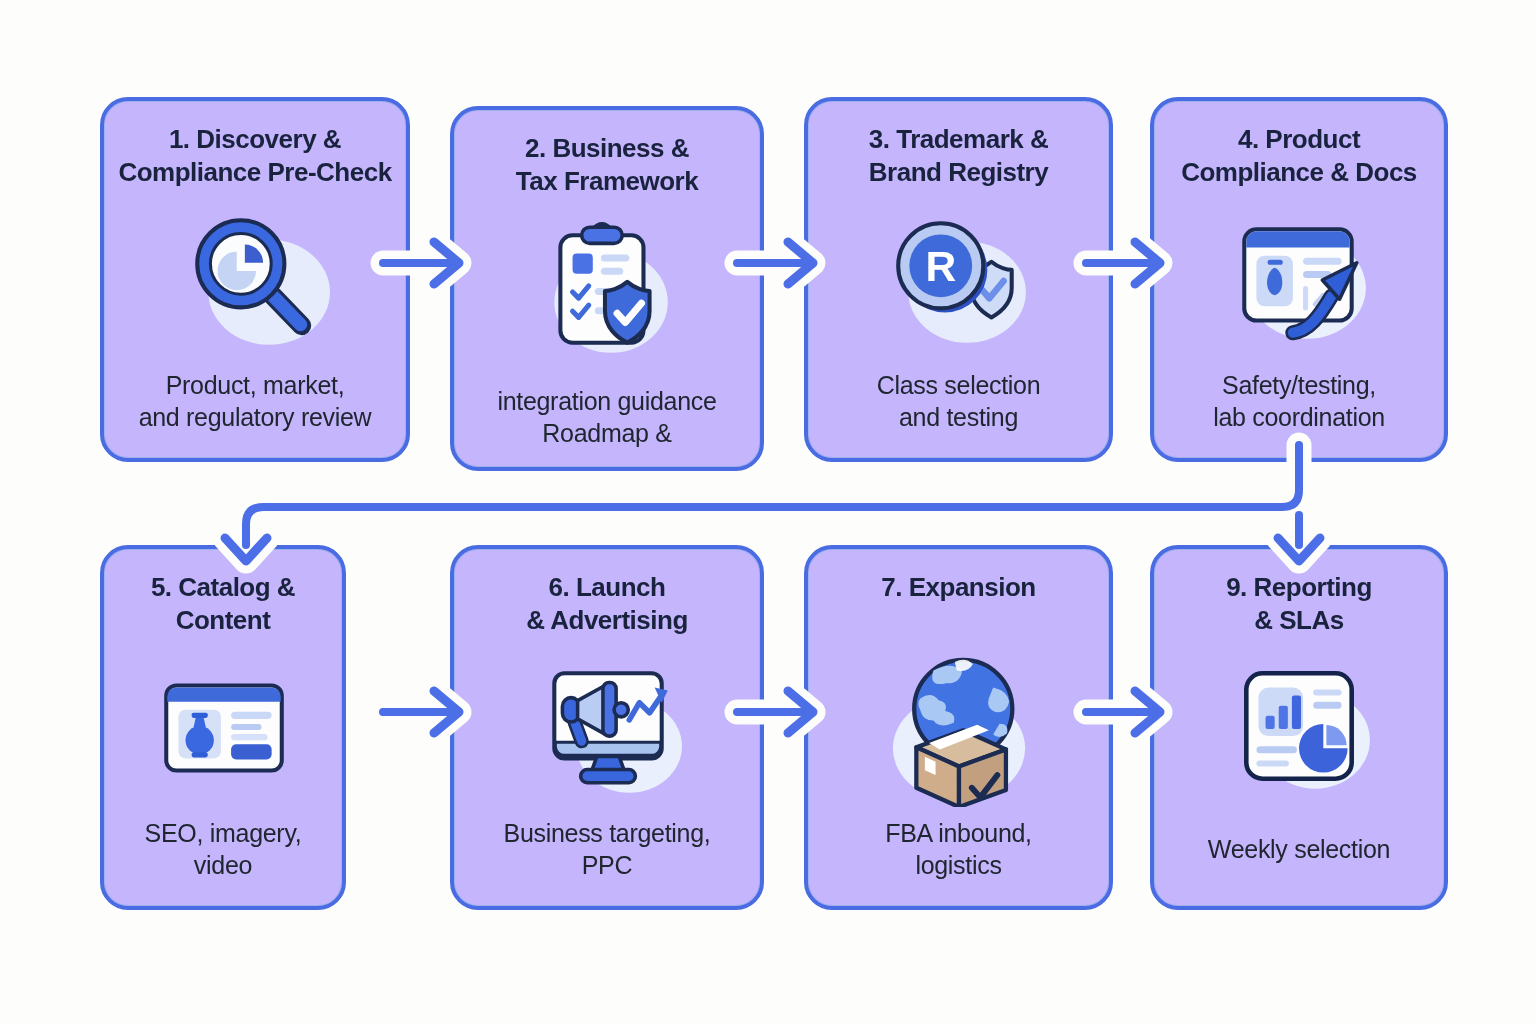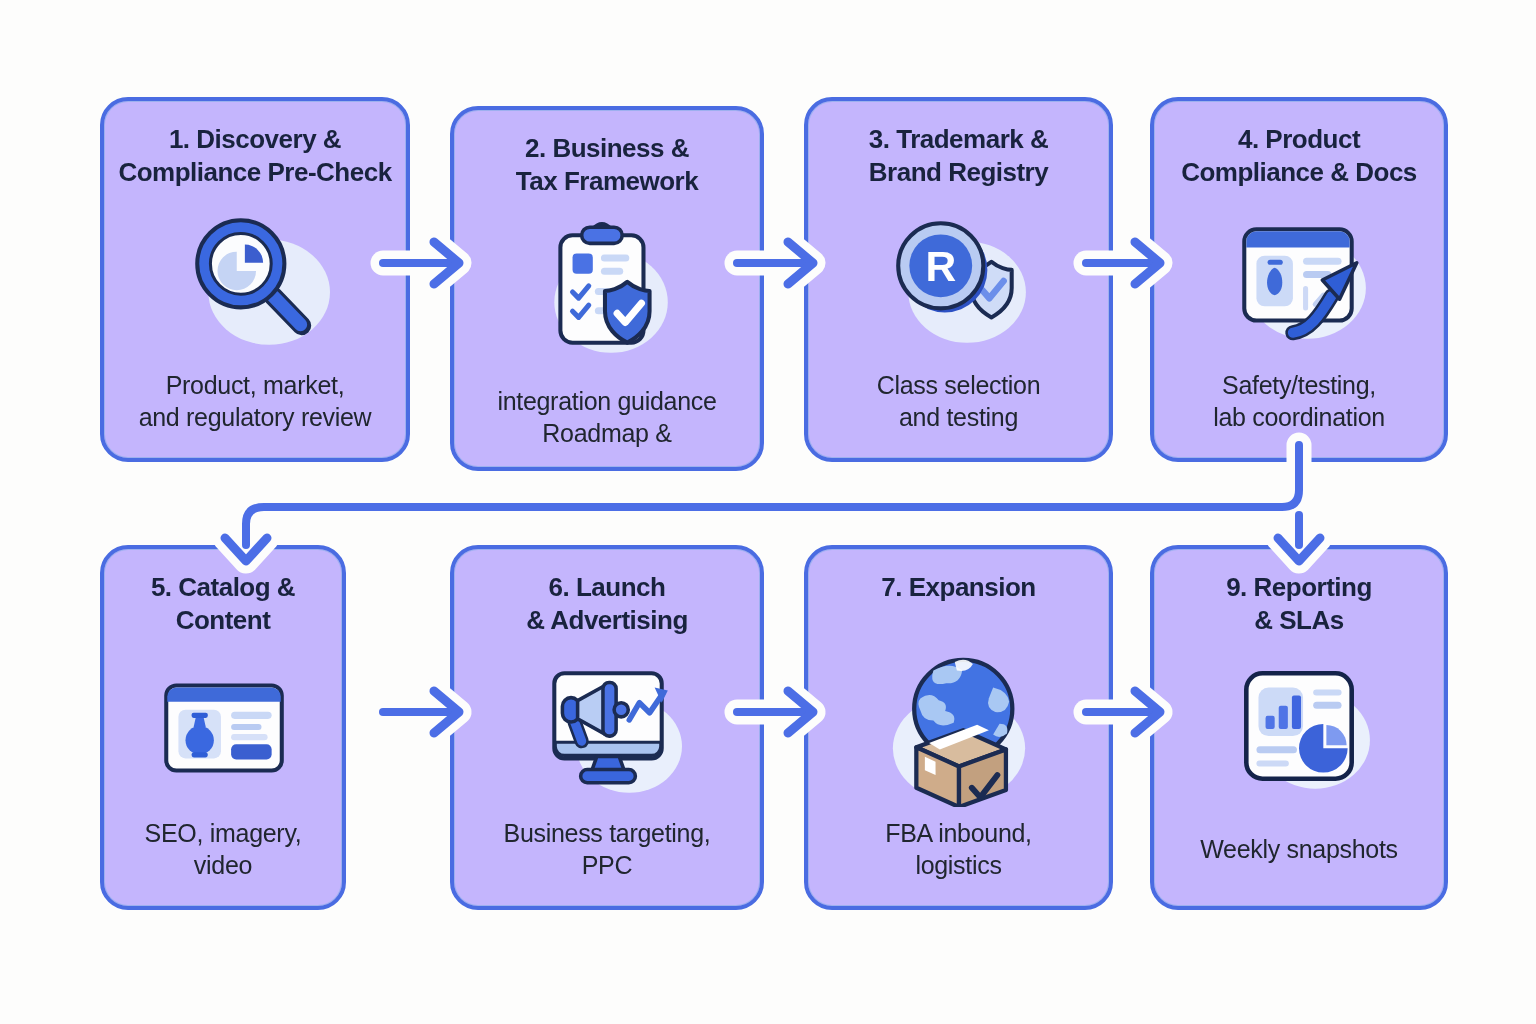--- a/index.html
+++ b/index.html
@@ -235,21 +235,21 @@
         <rect x="73" y="44" width="9" height="33" rx="2" fill="#3f66df"></rect>
         <rect x="94" y="38" width="28" height="6" rx="3" fill="#c9d8f6"></rect>
         <rect x="94" y="50" width="28" height="7" rx="3.5" fill="#b9cbf2"></rect>
         <rect x="38" y="94" width="40" height="7" rx="3.5" fill="#b9cbf2"></rect>
         <rect x="38" y="108" width="32" height="6" rx="3" fill="#ccd9f6"></rect>
         <path d="M104 96 L104 72 A24 24 0 1 0 128 96 Z" fill="#3c63d9"></path>
         <path d="M107 93 L107 73 A20 20 0 0 1 127 93 Z" fill="#7e9af0"></path>
       </svg>
     </div>
     <p class="subtitle">
-      <span>Weekly snapshots</span>
+      <span>Weekly selection</span>
       <span></span>
     </p>
   </section>
 
   <svg class="flow-overlay" width="1536" height="1024" viewBox="0 0 1536 1024">
 
     <g stroke="#fdfdfc" stroke-width="25" fill="none" stroke-linecap="round" stroke-linejoin="round">
       <path d="M383 263 H450"></path>
         <path d="M434 242 L459 263 L434 284"></path>
       <path d="M737 263 H804"></path>

